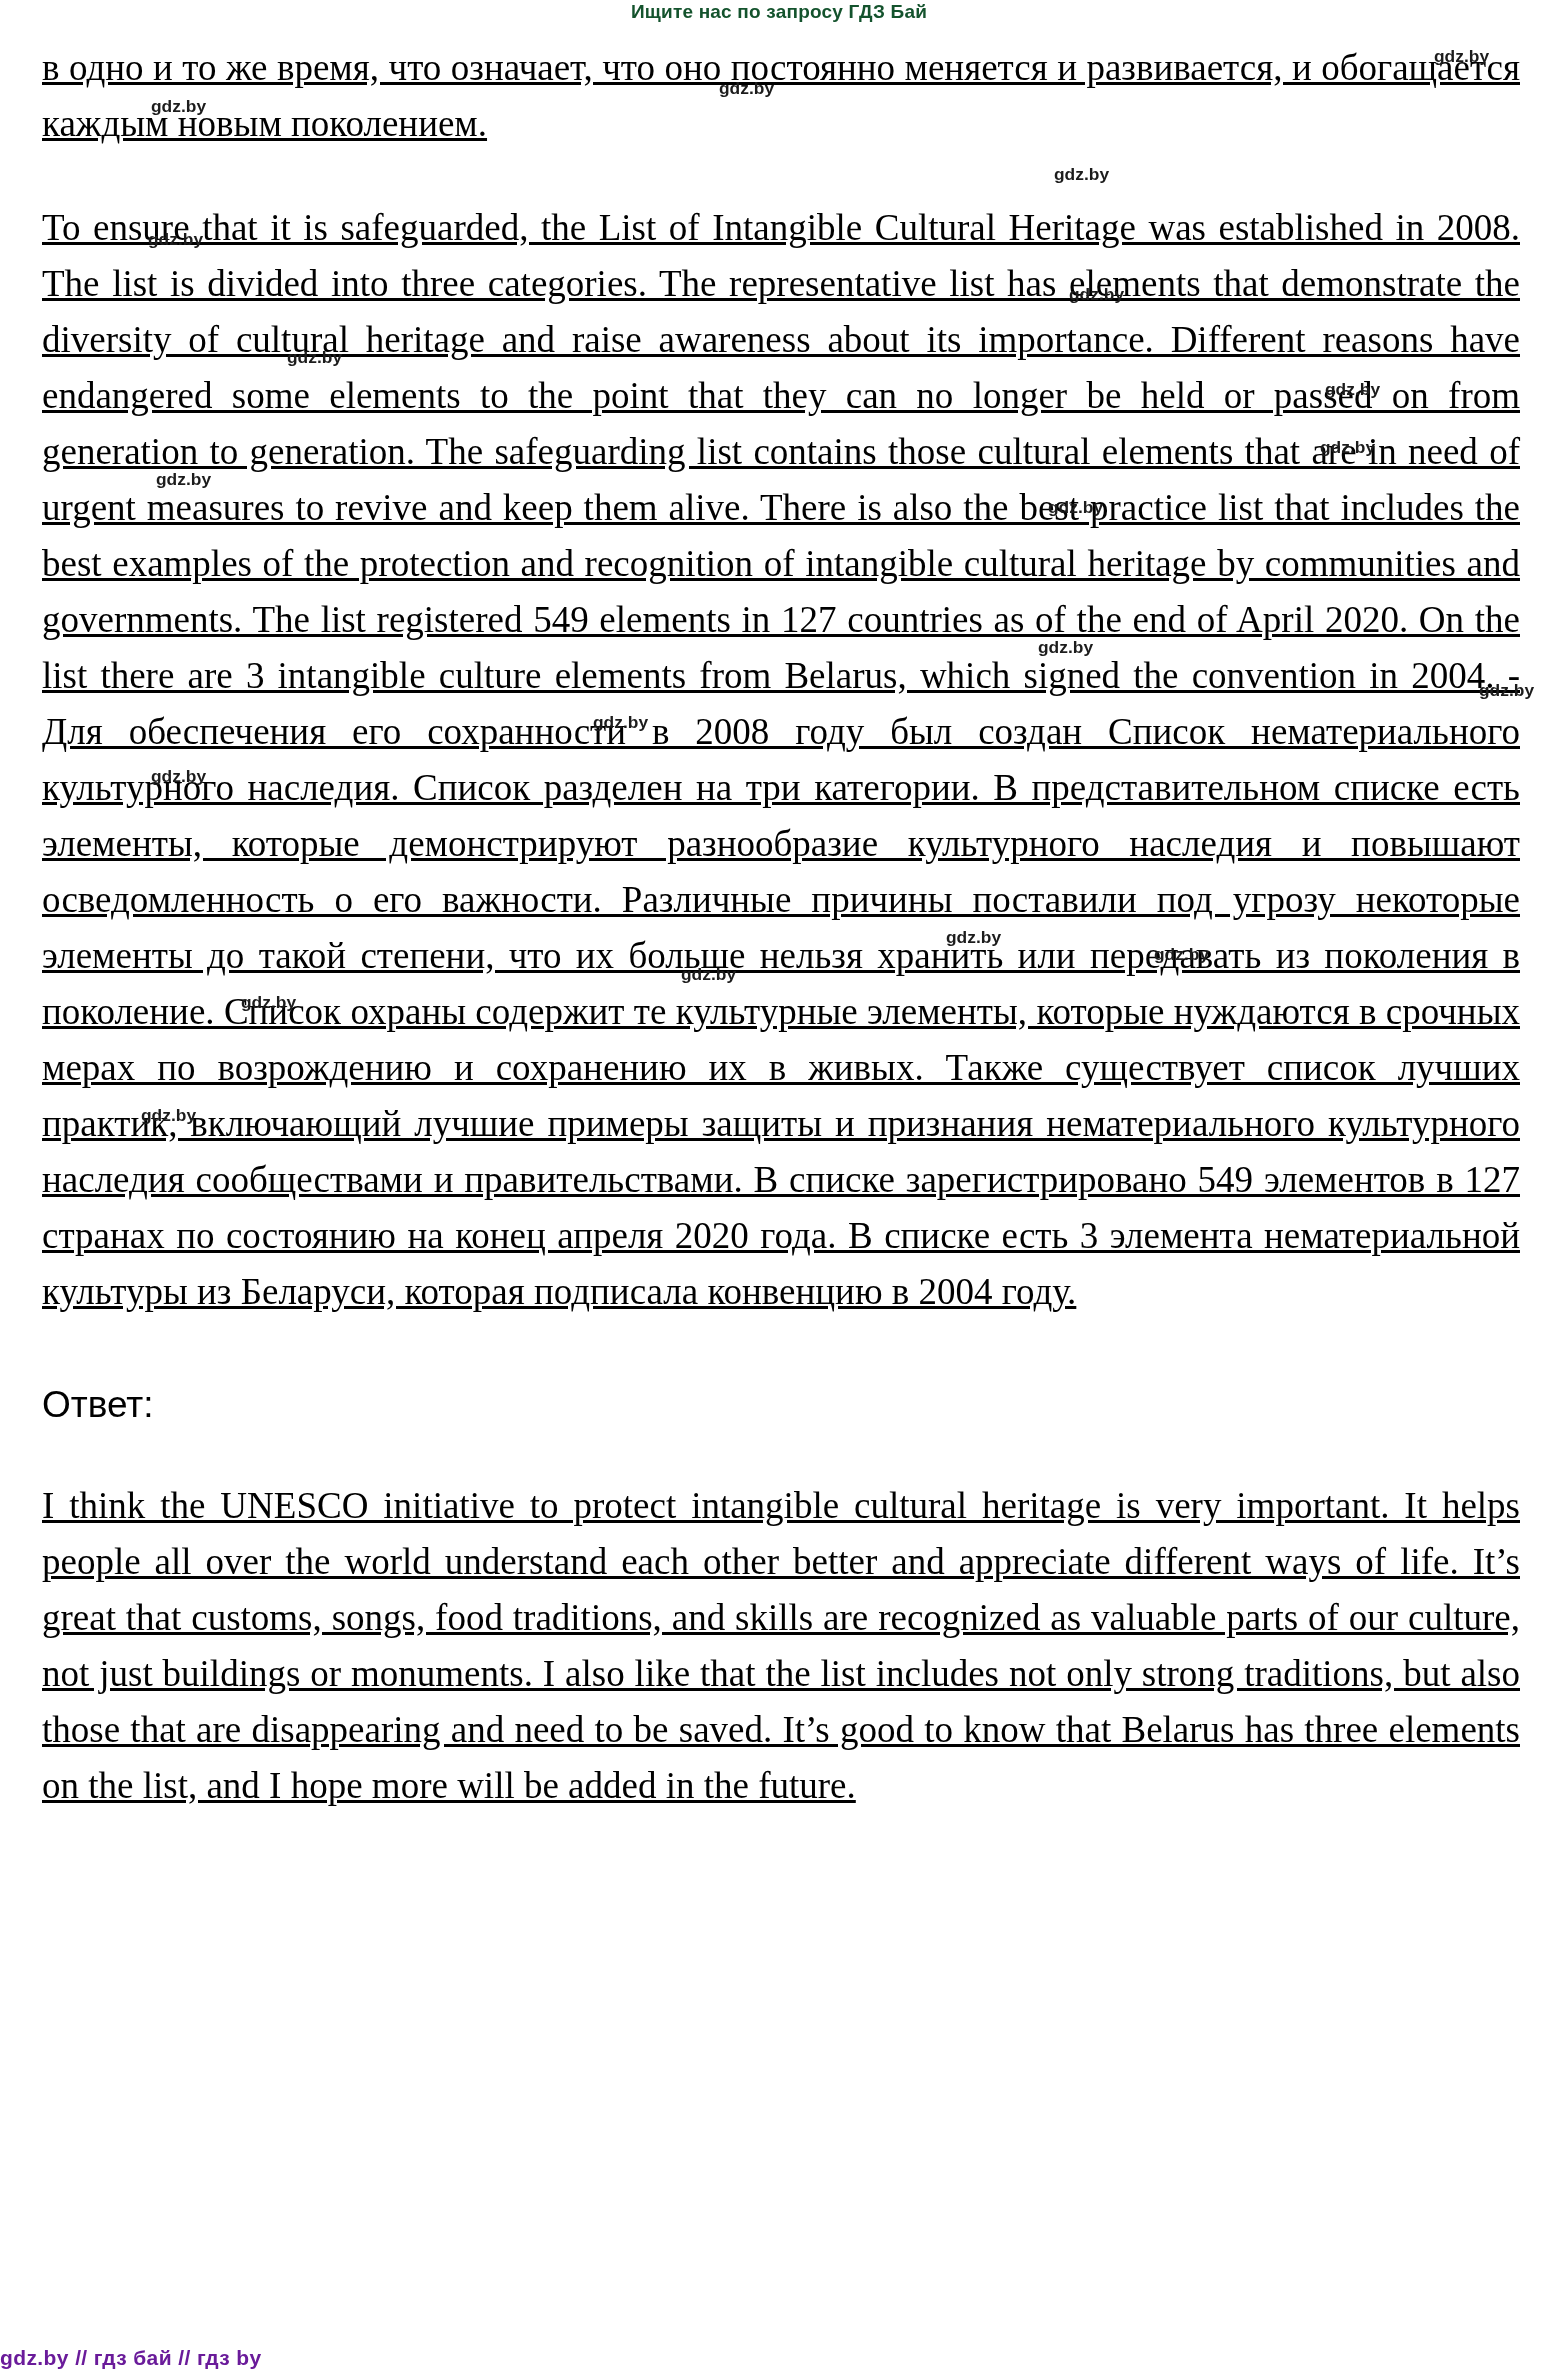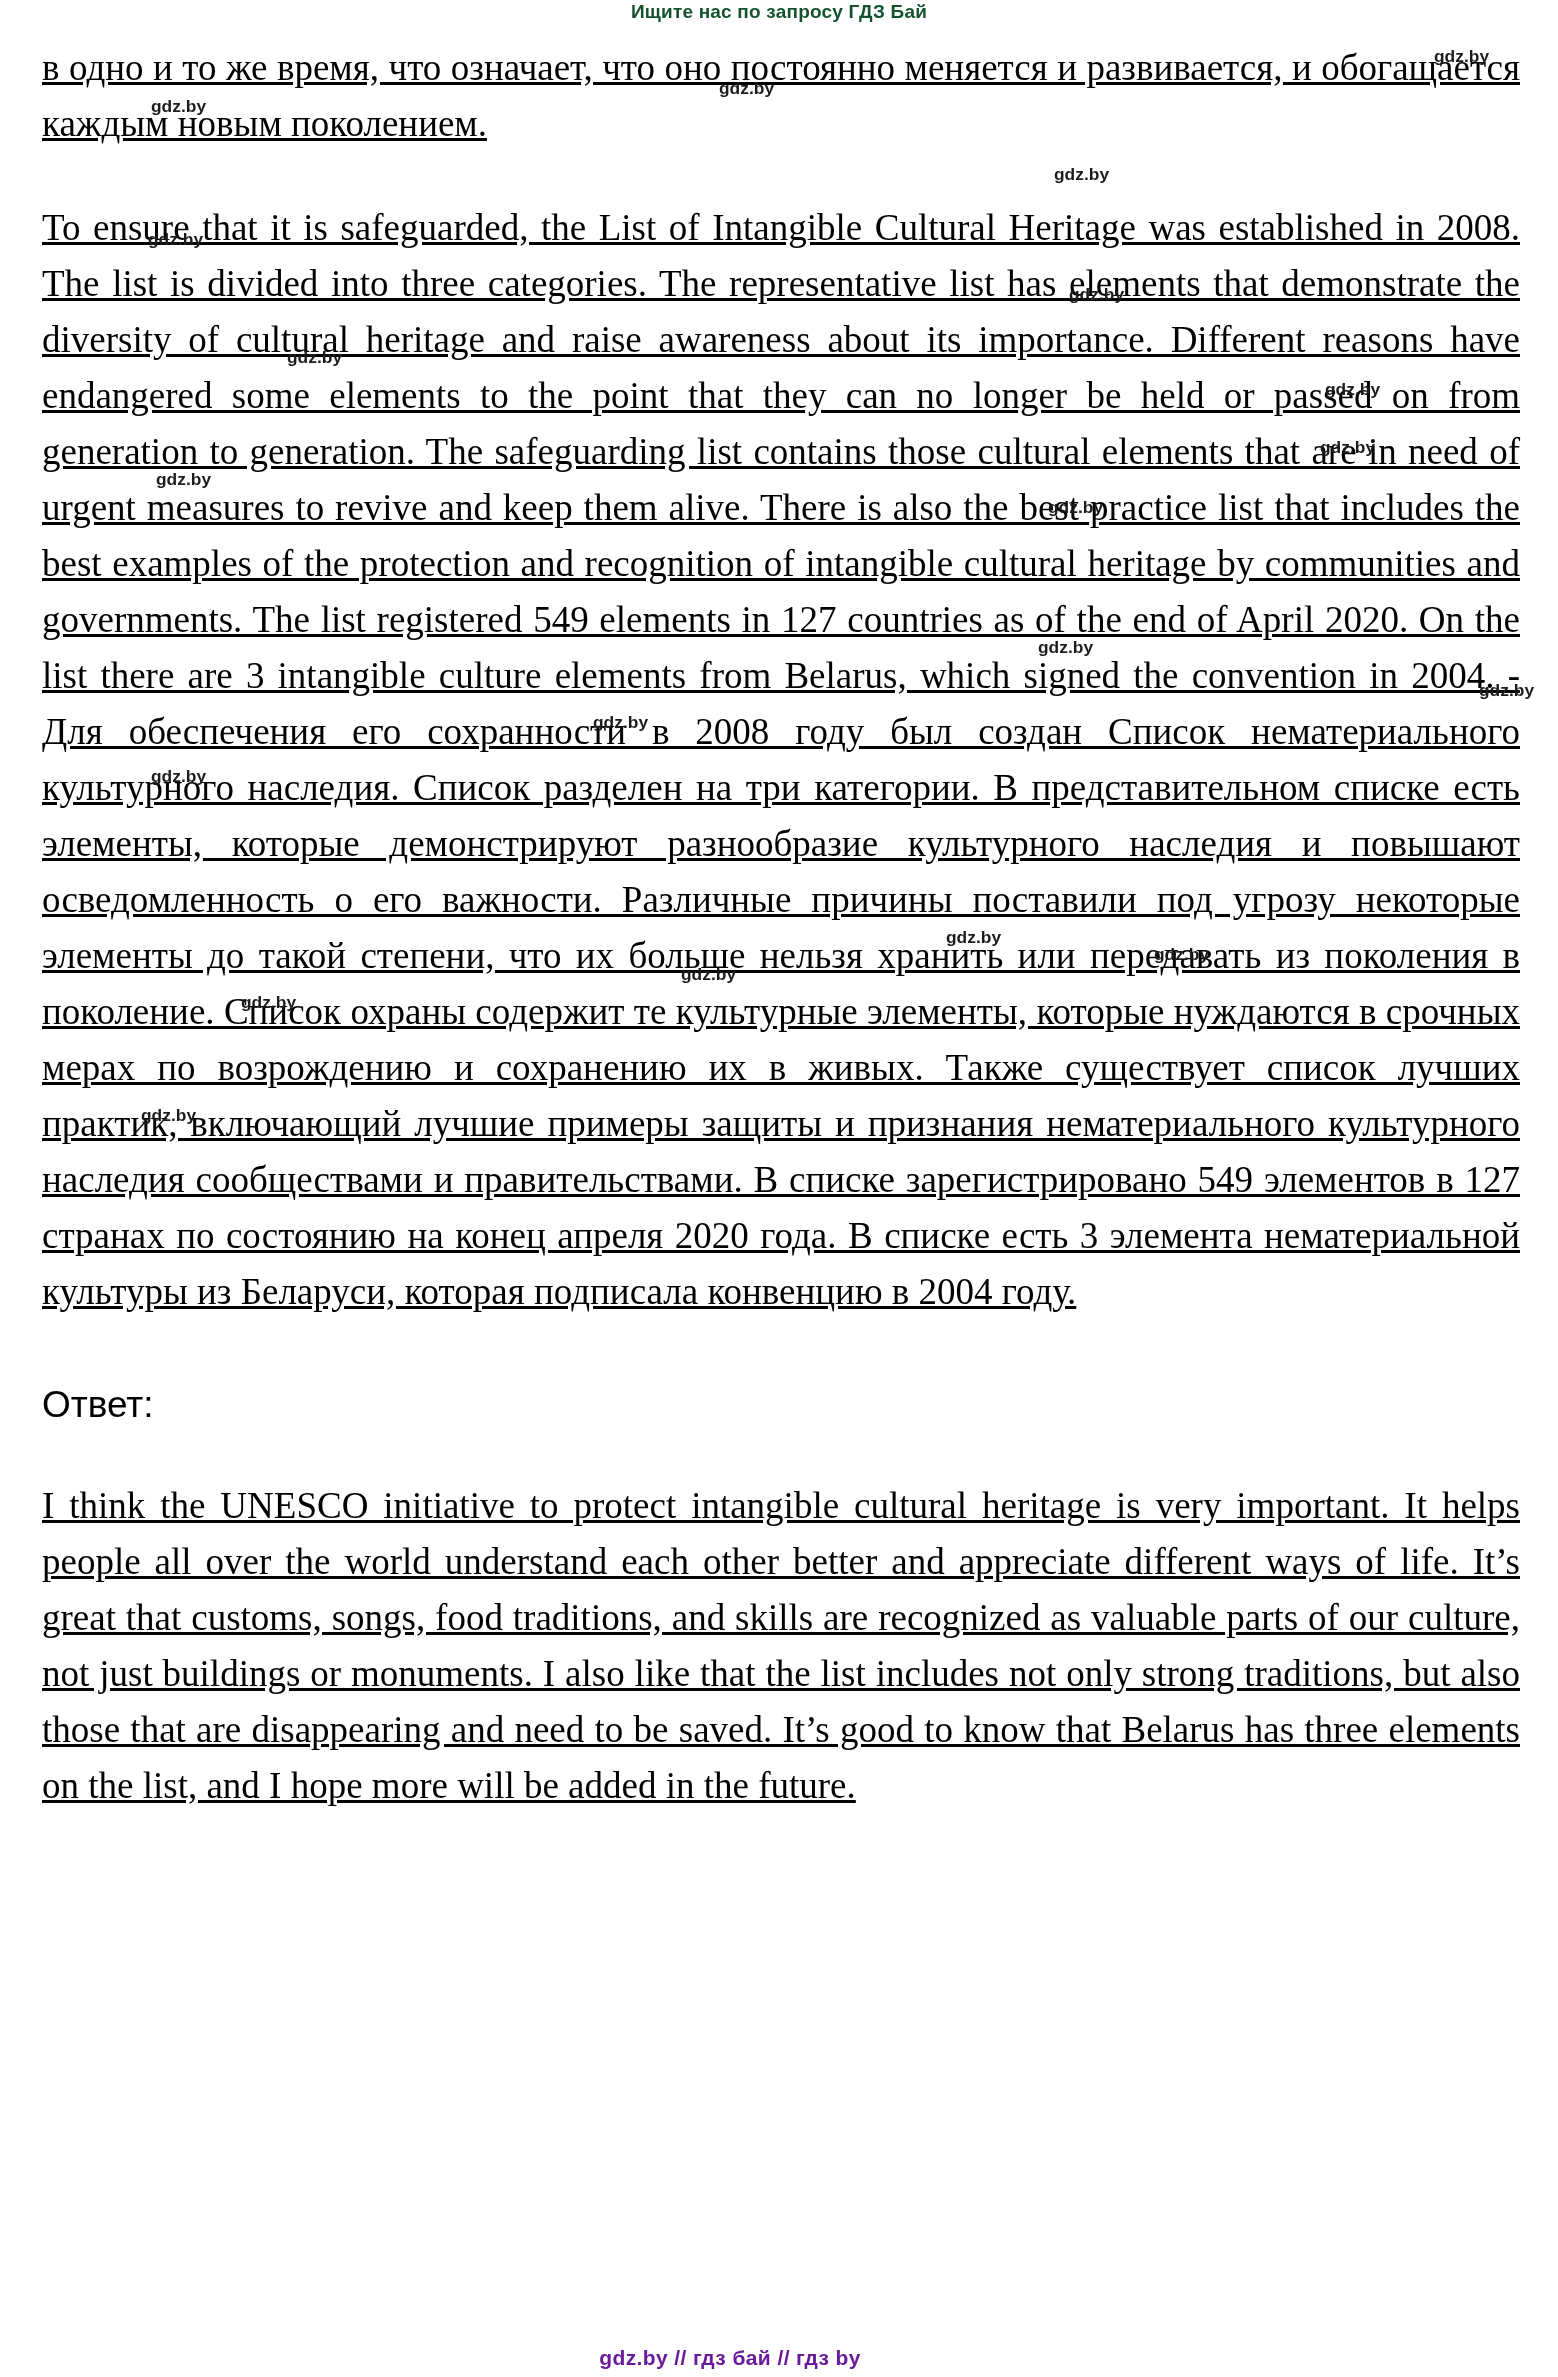--- a/index.html
+++ b/index.html
@@ -75,21 +75,21 @@
     font-weight: 700;
     text-align: center;
   }
 
   
   .footer {
     position: absolute;
     left: 0;
     top: 2346px;
     width: 1460px;
-    text-align: center;
+    text-align: left;
     font-family: "Liberation Sans", "DejaVu Sans", sans-serif;
     font-size: 21px;
     font-weight: 700;
     color: #6a1b9a;
     letter-spacing: 0.4px;
   }
 </style>
 </head>
 <body>
 

